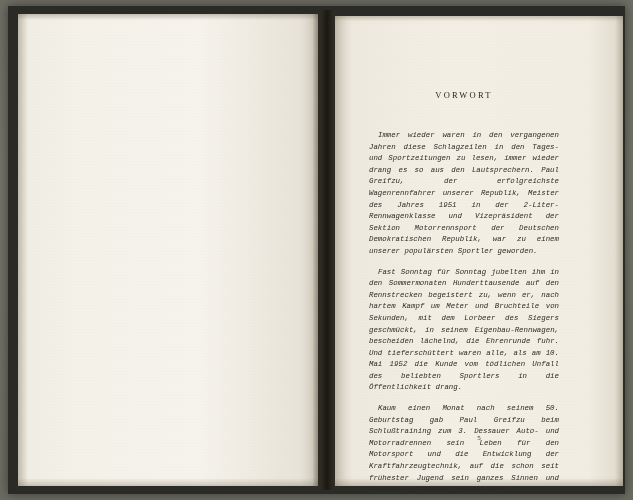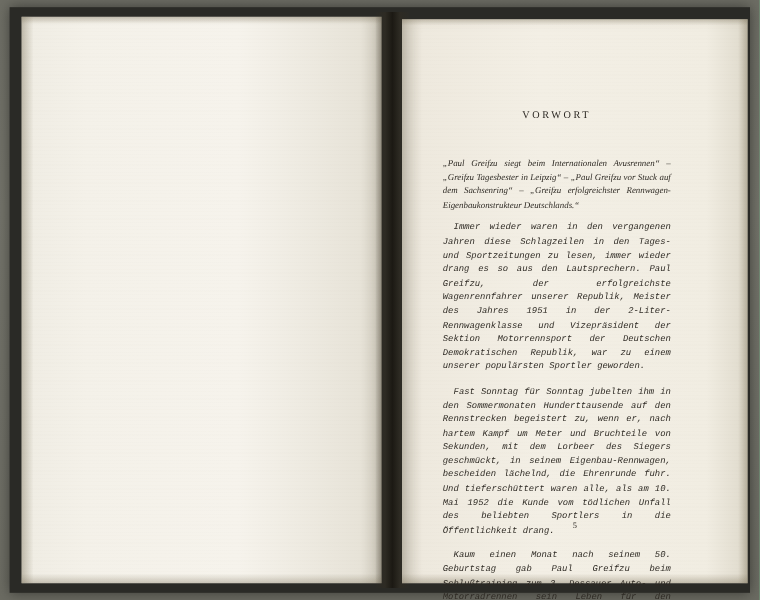--- a/index.html
+++ b/index.html
@@ -11,21 +11,22 @@
     width: 633px;
     height: 500px;
     overflow: hidden;
     font-family: "Liberation Serif", serif;
   }
 
   #scene {
     position: relative;
     width: 633px;
     height: 500px;
-    background: #86efac;
+    background: #0c4a6e;
+    border-radius: 23px;
   }
 
   
   .backdrop {
     position: absolute;
     inset: 0;
     background:
       linear-gradient(180deg, #6d6d64 0%, #73736a 35%, #6b6b62 100%);
   }
 
@@ -184,21 +185,20 @@
 
     <div class="page-right">
       <div class="edge-top"></div>
       <div class="edge-right"></div>
       <div class="edge-bottom"></div>
       <div class="grain"></div>
 
       <div class="text-block">
         <div class="page-title">VORWORT</div>
 
-        <p class="para first">„Paul Greifzu siegt beim Internationalen Avusrennen“ – „Greifzu Tagesbester in Leipzig“ – „Paul Greifzu vor Stuck auf dem Sachsenring“ – „Greifzu erfolgreichster Rennwagen-Eigenbaukonstrukteur Deutschlands.“</p>
         <p class="para indent">Immer wieder waren in den vergangenen Jahren diese Schlagzeilen in den Tages- und Sportzeitungen zu lesen, immer wieder drang es so aus den Lautsprechern. Paul Greifzu, der erfolgreichste Wagenrennfahrer unserer Republik, Meister des Jahres 1951 in der 2-Liter-Rennwagenklasse und Vizepräsident der Sektion Motorrennsport der Deutschen Demokratischen Republik, war zu einem unserer populärsten Sportler geworden.</p>
         <p class="para indent">Fast Sonntag für Sonntag jubelten ihm in den Sommermonaten Hunderttausende auf den Rennstrecken begeistert zu, wenn er, nach hartem Kampf um Meter und Bruchteile von Sekunden, mit dem Lorbeer des Siegers geschmückt, in seinem Eigenbau-Rennwagen, bescheiden lächelnd, die Ehrenrunde fuhr. Und tieferschüttert waren alle, als am 10. Mai 1952 die Kunde vom tödlichen Unfall des beliebten Sportlers in die Öffentlichkeit drang.</p>
         <p class="para indent">Kaum einen Monat nach seinem 50. Geburtstag gab Paul Greifzu beim Schlußtraining zum 3. Dessauer Auto- und Motorradrennen sein Leben für den Motorsport und die Entwicklung der Kraftfahrzeugtechnik, auf die schon seit frühester Jugend sein ganzes Sinnen und Trachten gerichtet gewesen war.</p>
       </div>
 
       <div class="folio">5</div>
     </div>
 
   </div>
 </div>

